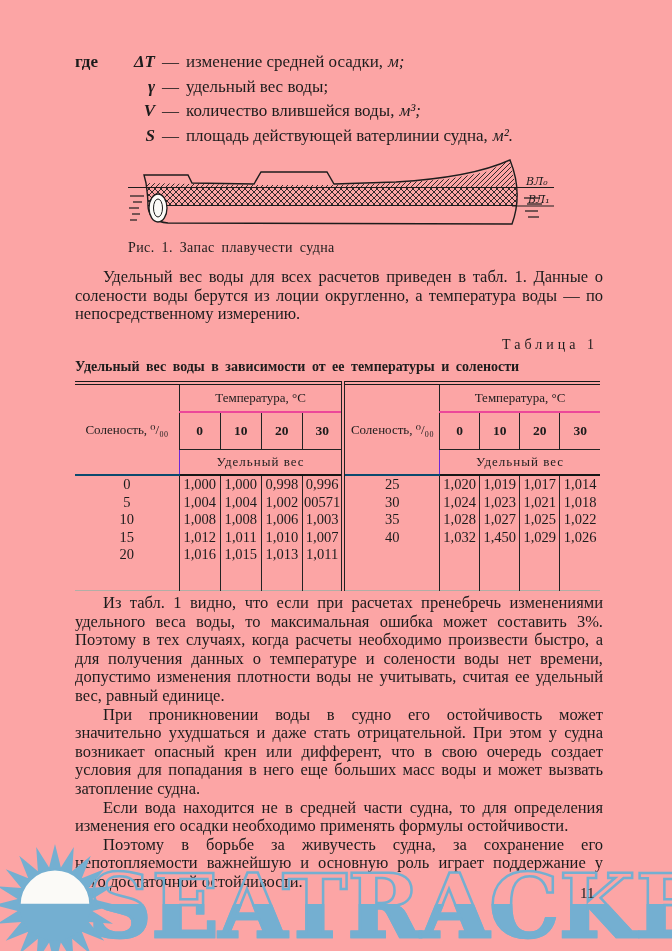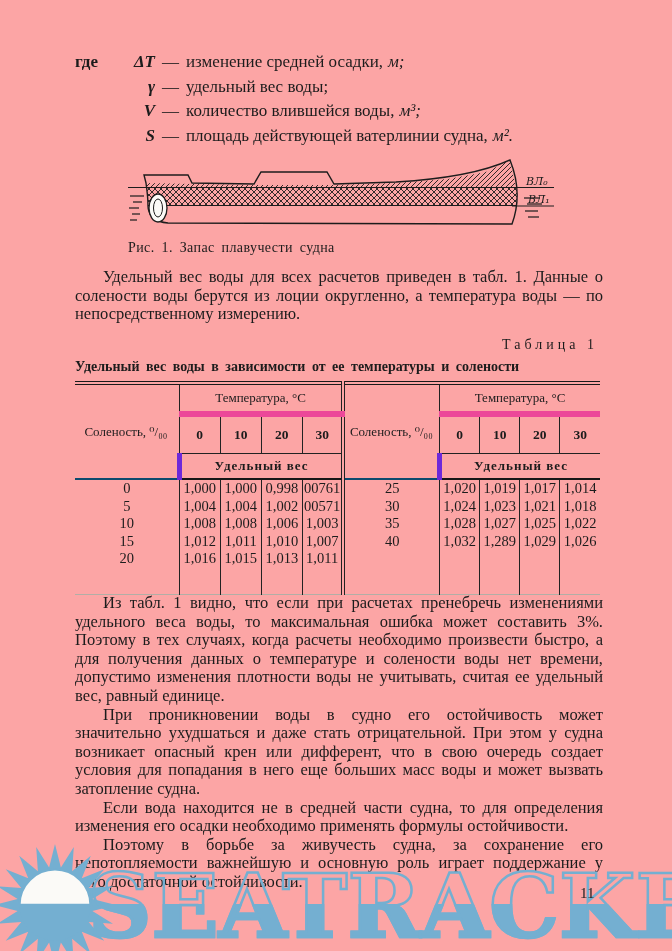--- a/index.html
+++ b/index.html
@@ -28,25 +28,25 @@
   
   .tbl-label{position:absolute;left:75px;top:337px;width:523px;text-align:right;
              font-size:14px;letter-spacing:4px;}
   .tbl-title{position:absolute;left:75px;top:359px;width:528px;
              font-size:14px;font-weight:bold;word-spacing:3px;}
   .density-table{position:absolute;left:75px;top:381px;border-collapse:collapse;
                  table-layout:fixed;width:525px;
                  border-top:4px double #1a1a1a;border-bottom:1px solid #b2aea6;
                  font-family:"Liberation Serif","DejaVu Serif",serif;}
   .density-table td{padding:0;text-align:center;vertical-align:middle;}
-  .h1 td.temp{height:26px;font-size:13px;border-bottom:6px solid #ec4899;border-left:1px solid #222;}
+  .h1 td.temp{height:26px;font-size:13px;border-bottom:2px solid #ec4899;border-left:1px solid #222;}
   td.sal{font-size:13px;border-bottom:2px solid #0c4a6e;}
   td.mid{border-left:4px double #222;}
   .h2 td{height:36px;font-size:13.5px;font-weight:bold;border-left:1px solid #222;border-bottom:1px solid #222;}
-  .h3 td{height:24px;font-size:13px;border-left:5px solid #6d28d9;border-bottom:2px solid #161616;letter-spacing:1px;font-weight:bold;}
+  .h3 td{height:24px;font-size:13px;border-left:1px solid #6d28d9;border-bottom:2px solid #161616;letter-spacing:1px;}
   .b td{height:17.5px;font-size:14.5px;}
   .b td.bv{border-left:1px solid #222;}
   .sp td{height:26px;}
   .sp td.bv{border-left:1px solid #222;}
   
   .page-num{position:absolute;left:580px;top:885px;font-size:15px;z-index:6;}
   
   .wm-sun{position:absolute;left:-8px;top:842px;z-index:2;}
   .wm-text{
     position:absolute;left:88px;top:862px;z-index:3;white-space:nowrap;
@@ -178,21 +178,21 @@
       </tr>
       <tr class="h3">
         <td colspan="4">Удельный вес</td>
         <td colspan="4">Удельный вес</td>
       </tr>
       <tr class="b">
         <td class="bs">0</td>
         <td class="bv">1,000</td>
         <td class="bv">1,000</td>
         <td class="bv">0,998</td>
-        <td class="bv">00761</td>
+        <td class="bv">0,996</td>
         <td class="bs mid">25</td>
         <td class="bv">1,020</td>
         <td class="bv">1,019</td>
         <td class="bv">1,017</td>
         <td class="bv">1,014</td>
       </tr>
       <tr class="b">
         <td class="bs">5</td>
         <td class="bv">1,004</td>
         <td class="bv">1,004</td>
@@ -217,21 +217,21 @@
         <td class="bv">1,022</td>
       </tr>
       <tr class="b">
         <td class="bs">15</td>
         <td class="bv">1,012</td>
         <td class="bv">1,011</td>
         <td class="bv">1,010</td>
         <td class="bv">1,007</td>
         <td class="bs mid">40</td>
         <td class="bv">1,032</td>
-        <td class="bv">1,289</td>
+        <td class="bv">1,450</td>
         <td class="bv">1,029</td>
         <td class="bv">1,026</td>
       </tr>
       <tr class="b">
         <td class="bs">20</td>
         <td class="bv">1,016</td>
         <td class="bv">1,015</td>
         <td class="bv">1,013</td>
         <td class="bv">1,011</td>
         <td class="bs mid"></td>

